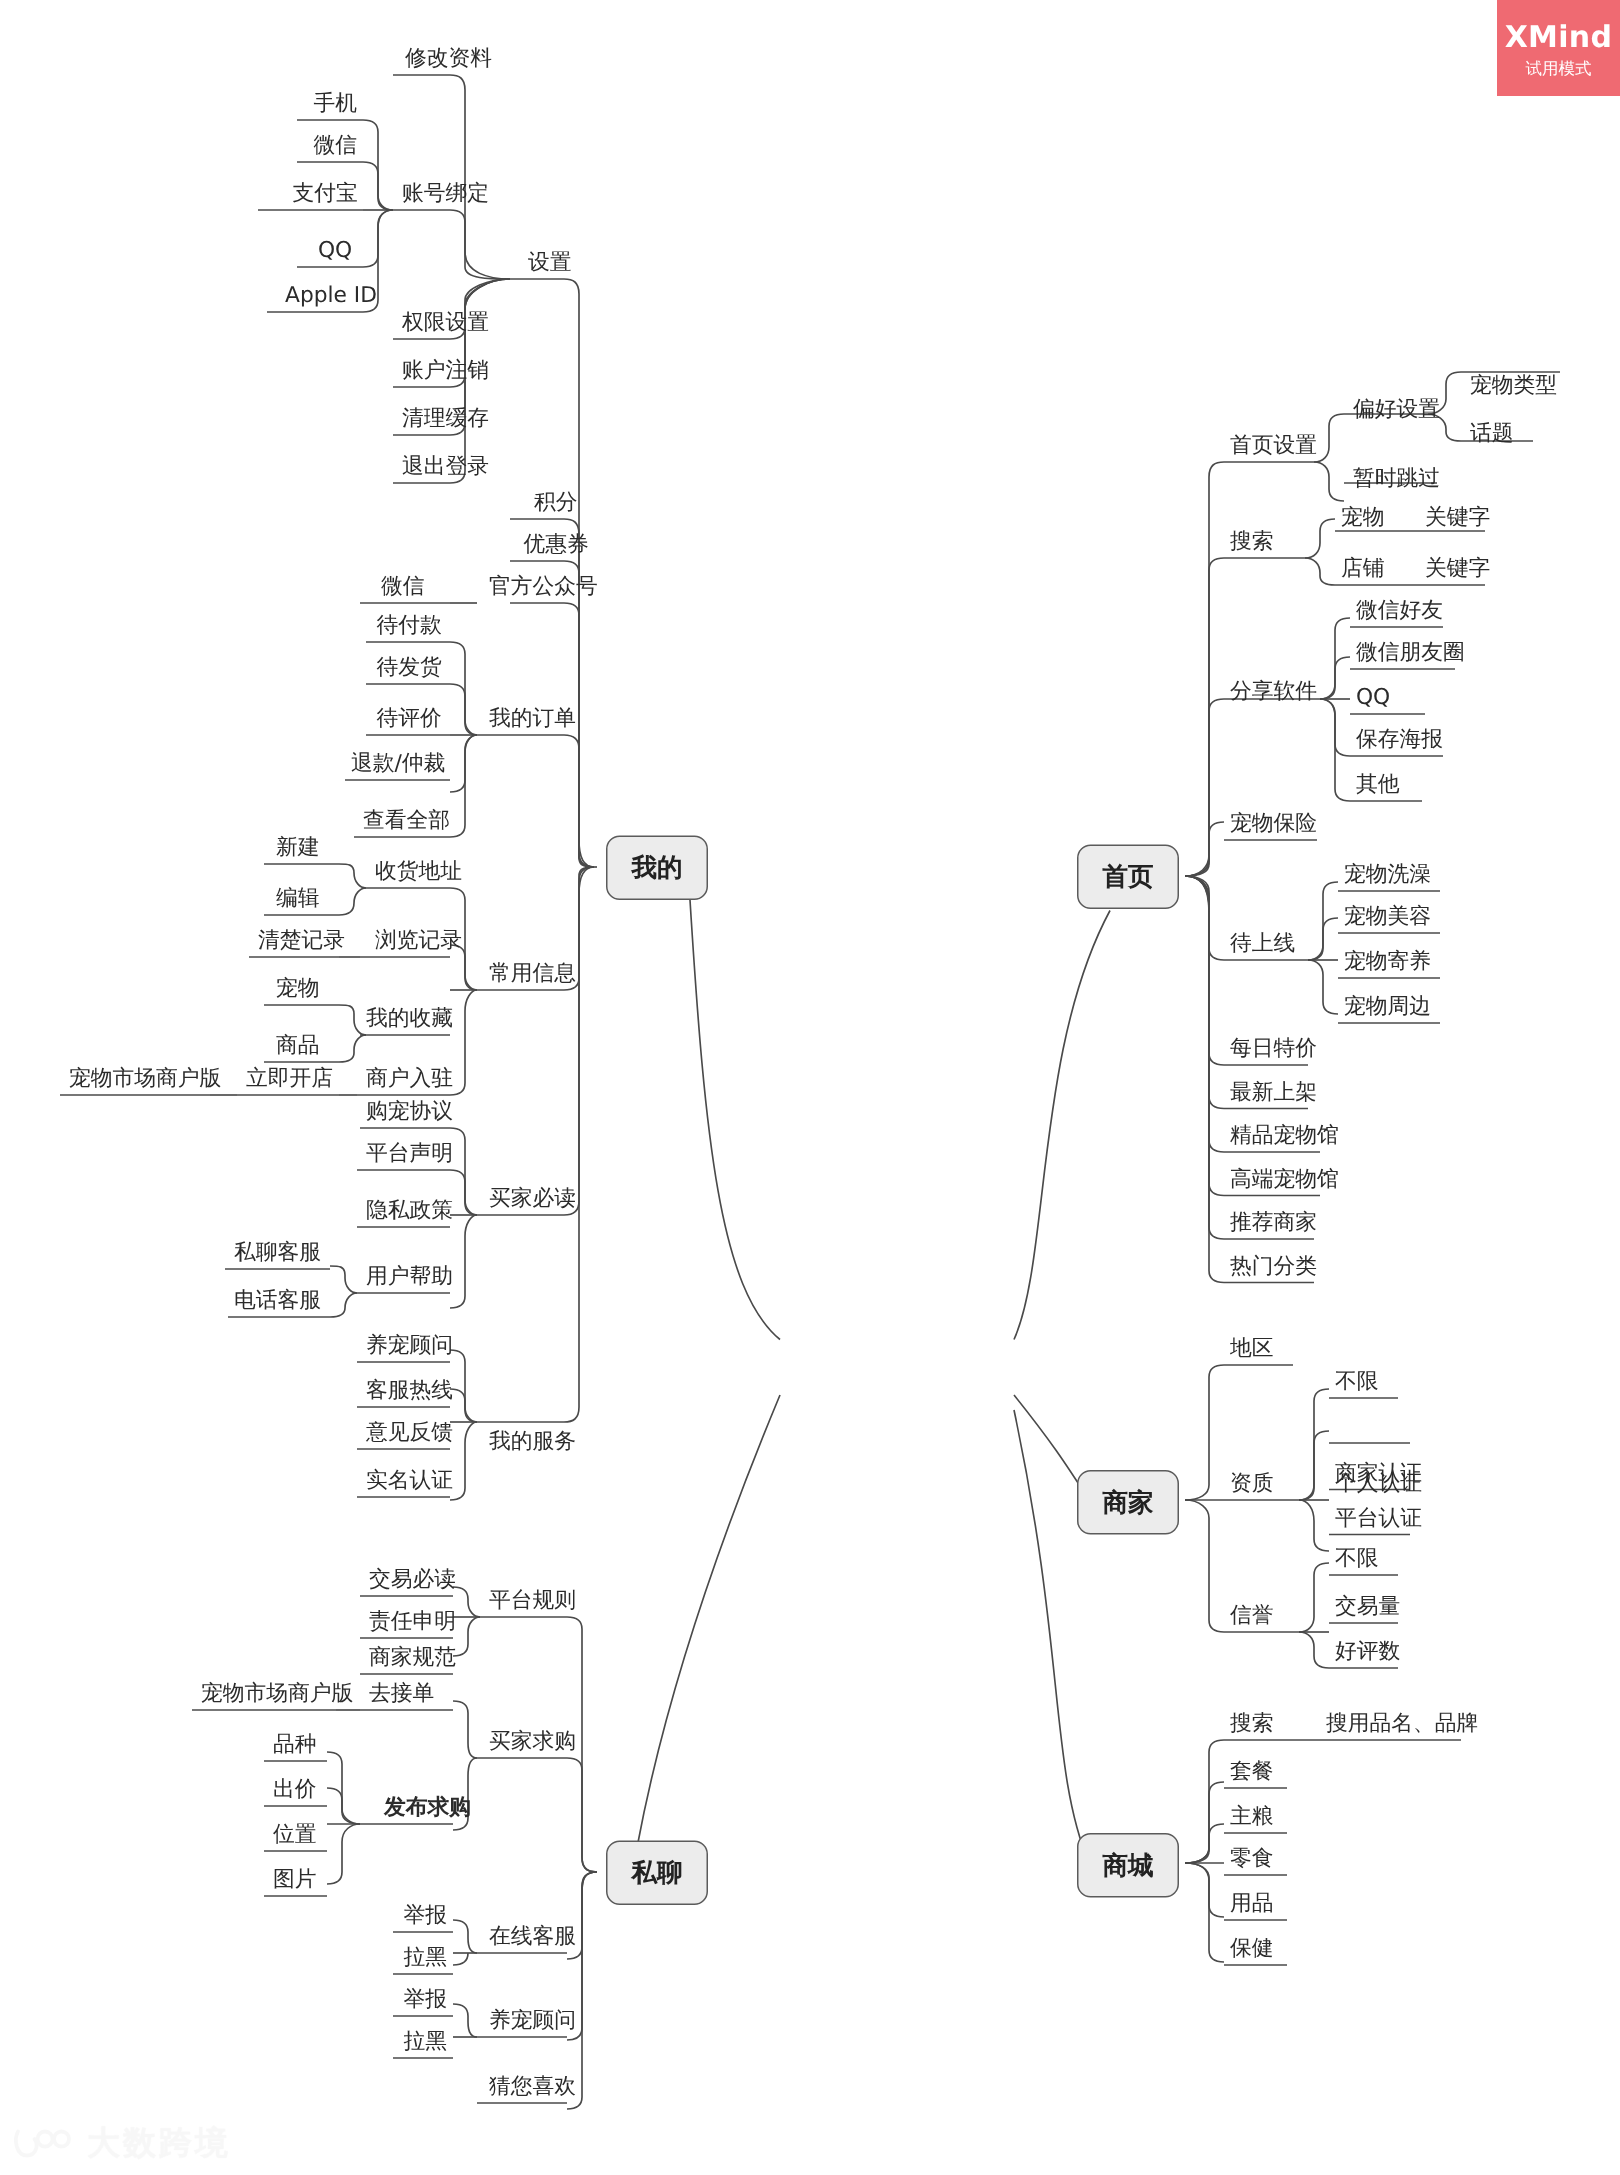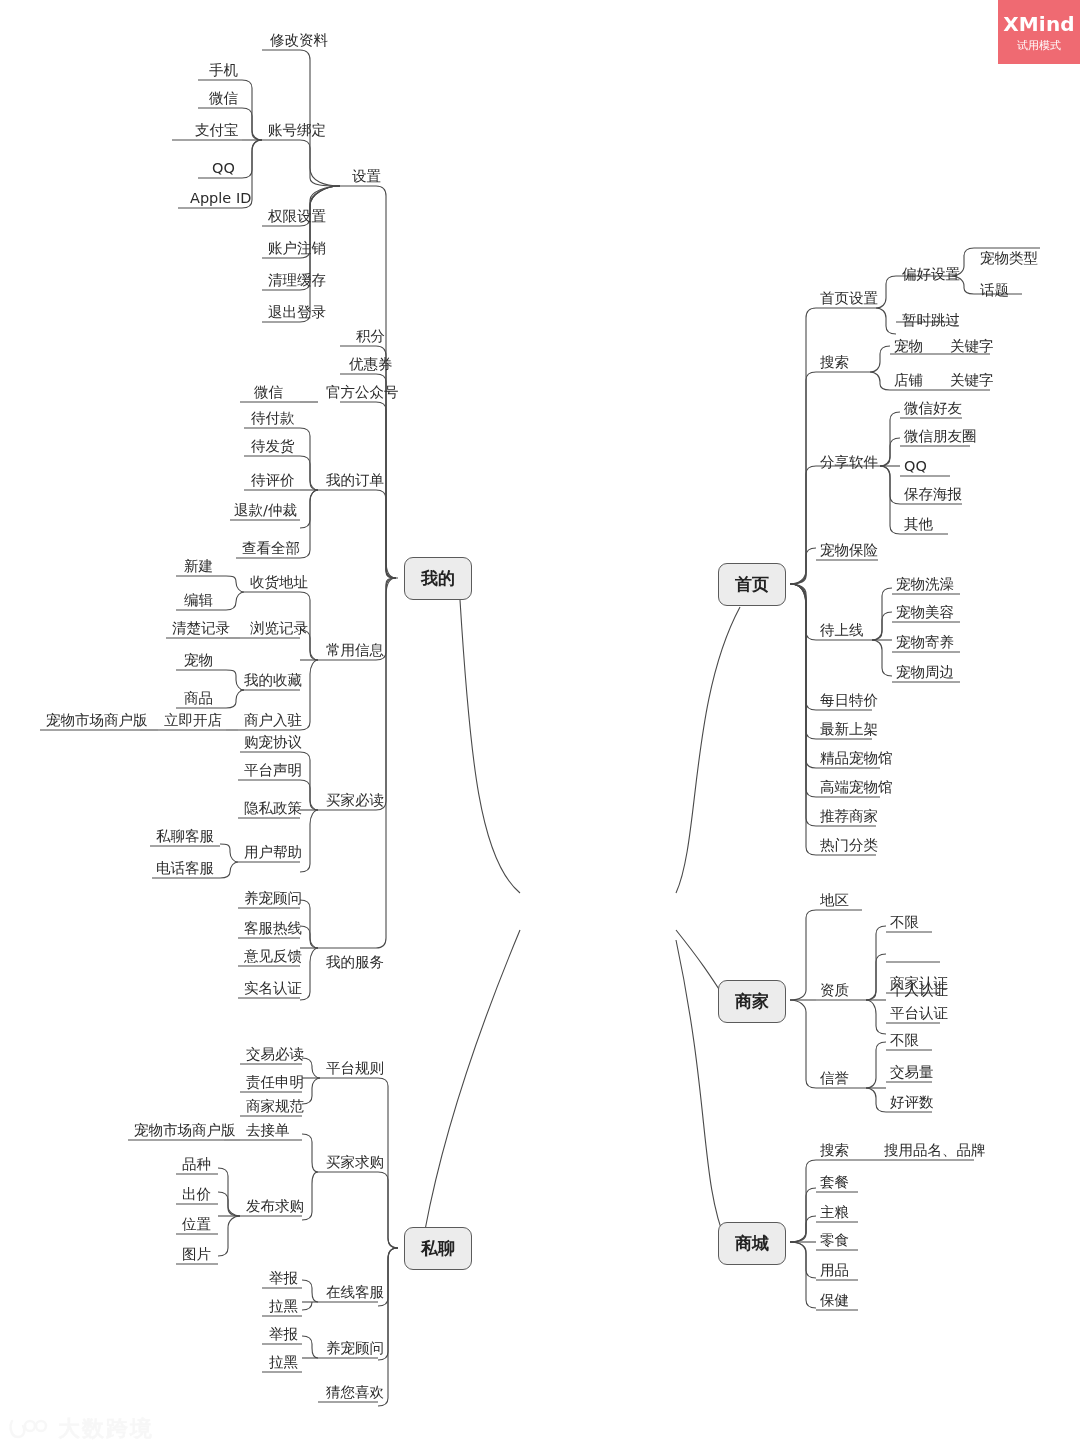--- a/index.html
+++ b/index.html
@@ -459,21 +459,21 @@
   <div class="topic" style="left:242px;top:1064px;">交易必读</div>
   <div class="topic" style="left:242px;top:1092px;">责任申明</div>
   <div class="topic" style="left:242px;top:1116px;">商家规范</div>
   <div class="topic" style="left:322px;top:1078px;">平台规则</div>
   <div class="topic" style="left:130px;top:1140px;">宠物市场商户版</div>
   <div class="topic" style="left:242px;top:1140px;">去接单</div>
   <div class="topic" style="left:178px;top:1174px;">品种</div>
   <div class="topic" style="left:178px;top:1204px;">出价</div>
   <div class="topic" style="left:178px;top:1234px;">位置</div>
   <div class="topic" style="left:178px;top:1264px;">图片</div>
-  <div class="topic" style="left:242px;top:1216px;">发布求购</div>
+  <div class="topic" style="left:252px;top:1216px;font-weight:bold;">发布求购</div>
   <div class="topic" style="left:322px;top:1172px;">买家求购</div>
   <div class="topic" style="left:265px;top:1288px;">举报</div>
   <div class="topic" style="left:265px;top:1316px;">拉黑</div>
   <div class="topic" style="left:322px;top:1302px;">在线客服</div>
   <div class="topic" style="left:265px;top:1344px;">举报</div>
   <div class="topic" style="left:265px;top:1372px;">拉黑</div>
   <div class="topic" style="left:322px;top:1358px;">养宠顾问</div>
   <div class="topic" style="left:322px;top:1402px;">猜您喜欢</div>
 
   <div class="xmind-badge">

